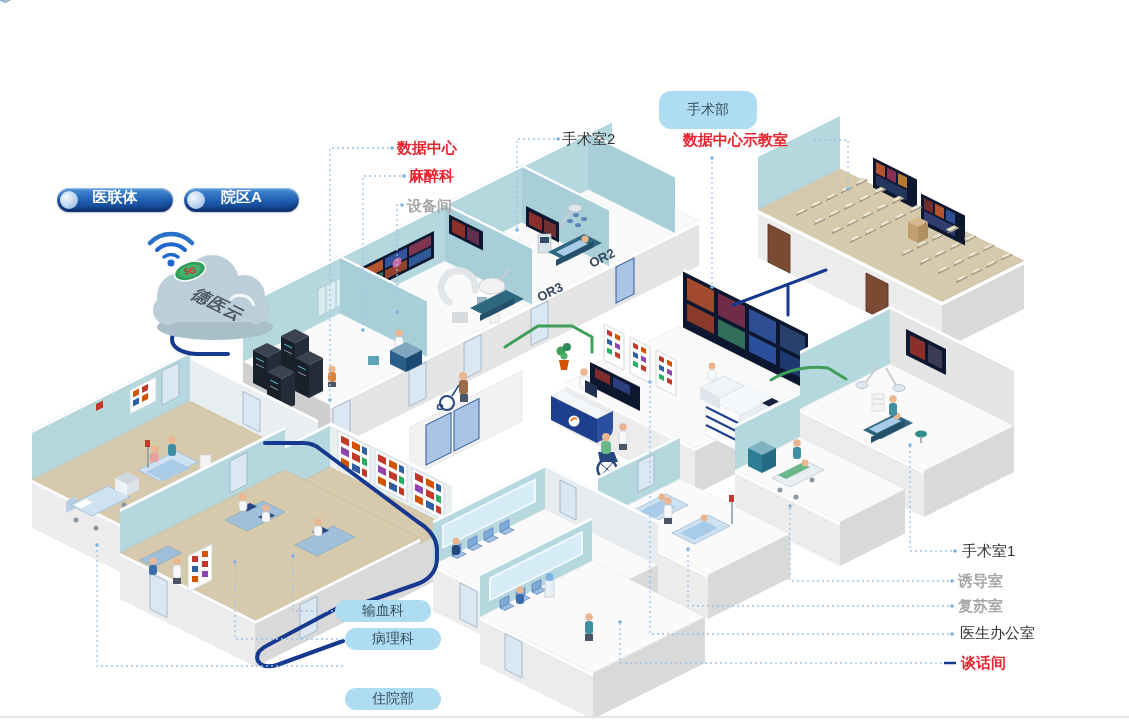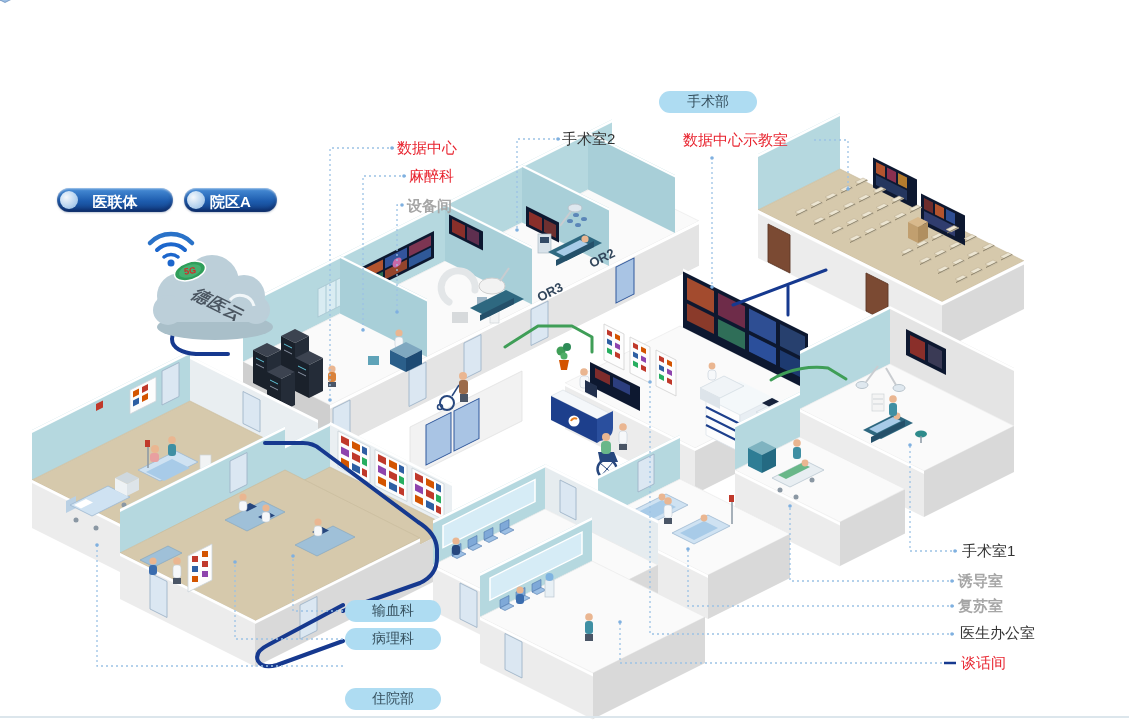--- a/index.html
+++ b/index.html
@@ -1,27 +1,27 @@
 <!DOCTYPE html>
 <html style="--red: #e8232e; --navy: #16398f; --dark: #333333; --gray: #a6a6a6; --pill-blue: #aedcf2; --teal-wall: #b5d8df; --floor-tan: #d6c9ac; --leader-blue: #9cc2e5; --cable-green: #3f9e57;"><head>
 <meta charset="utf-8">
 <style>
   html,body{margin:0;padding:0}
   body{width:1129px;height:721px;position:relative;background:#fff;overflow:hidden;
        font-family:"Liberation Sans",sans-serif}
   #scene{position:absolute;left:0;top:0}
   .lbl{position:absolute;font-size:15px;white-space:nowrap;line-height:18px}
-  .lbl.red{color:var(--red);font-weight:400}
+  .lbl.red{color:var(--red);font-weight:700}
   .lbl.dark{color:var(--dark);font-weight:400}
   .lbl.gray{color:var(--gray);font-weight:700}
   .pill{position:absolute;display:flex;align-items:center;justify-content:center;
         font-size:14px;color:#36505e;background:var(--pill-blue);border-radius:12px}
-  .pill.dept{width:98px;height:22px}
+  .pill.dept{width:98px;height:38px}
   .pill.small{width:96px;height:22px}
-  .badge{position:absolute;width:116px;height:24px;border-radius:13px;display:flex;align-items:flex-end;
+  .badge{position:absolute;width:116px;height:24px;border-radius:13px;display:flex;align-items:flex-start;
          justify-content:center;color:#fff;font-weight:700;font-size:15px;
          background:linear-gradient(180deg,#4a8fd8,#1d5cae 55%,#123f85);
          box-shadow:inset 0 1px 2px rgba(255,255,255,.55), inset 0 -3px 4px rgba(0,0,40,.35), 0 1px 2px rgba(0,40,90,.25)}
   .badge .cap{position:absolute;left:3px;top:3px;width:18px;height:18px;border-radius:50%;
          background:radial-gradient(circle at 35% 35%,#ffffff,#bcd8f2 60%,#8fb8e0);opacity:.95}
   .footer-line{position:absolute;left:0;right:0;top:716px;height:2px;background:#dce6ec}
   
   .teal{fill:var(--teal-wall)} .tealD{fill:#a8cfd8}
   .cap3{fill:#ffffff}
   .fasL{fill:#ececec} .fasM{fill:#e4e4e4} .fasD{fill:#d9d9d9} .fasS{fill:#cfcfcf}
@@ -754,37 +754,37 @@
       <polygon points="0,0 8,-4 13,-1.5 5,2.5" fill="#ece5d2" stroke="#b8ab8f" stroke-width=".5"></polygon>
       <line x1="1" y1="3.5" x2="12" y2="-2" stroke="#8a8068" stroke-width="1"></line>
     </g>
   </defs>
 </svg>
 
 <div class="badge" style="left:57px;top:188px">
   <span class="cap"></span>
   <span>医联体</span>
 </div>
-<div class="badge" style="left:184px;top:188px;width:93px">
+<div class="badge" style="left:184px;top:188px;width:115px">
   <span class="cap"></span>
   <span>院区A</span>
 </div>
 
 <div class="pill dept" style="left:659px;top:91px">手术部</div>
 
 <div class="lbl dark" style="left:562px;top:130px">手术室2</div>
 <div class="lbl red" style="left:397px;top:139px">数据中心</div>
 <div class="lbl red" style="left:409px;top:167px">麻醉科</div>
 <div class="lbl gray" style="left:407px;top:197px">设备间</div>
 <div class="lbl red" style="left:683px;top:131px">数据中心</div>
 <div class="lbl red" style="left:743px;top:131px">示教室</div>
 
 <div class="lbl dark" style="left:962px;top:542px">手术室1</div>
 <div class="lbl gray" style="left:958px;top:572px">诱导室</div>
 <div class="lbl gray" style="left:958px;top:597px">复苏室</div>
 <div class="lbl dark" style="left:960px;top:624px">医生办公室</div>
 <div class="lbl red" style="left:961px;top:654px">谈话间</div>
 
-<div class="pill small" style="left:345px;top:600px">输血科</div>
+<div class="pill small" style="left:335px;top:600px">输血科</div>
 <div class="pill small" style="left:345px;top:628px">病理科</div>
 <div class="pill small" style="left:345px;top:688px">住院部</div>
 
 <div class="footer-line"></div>
 
 </body></html>

